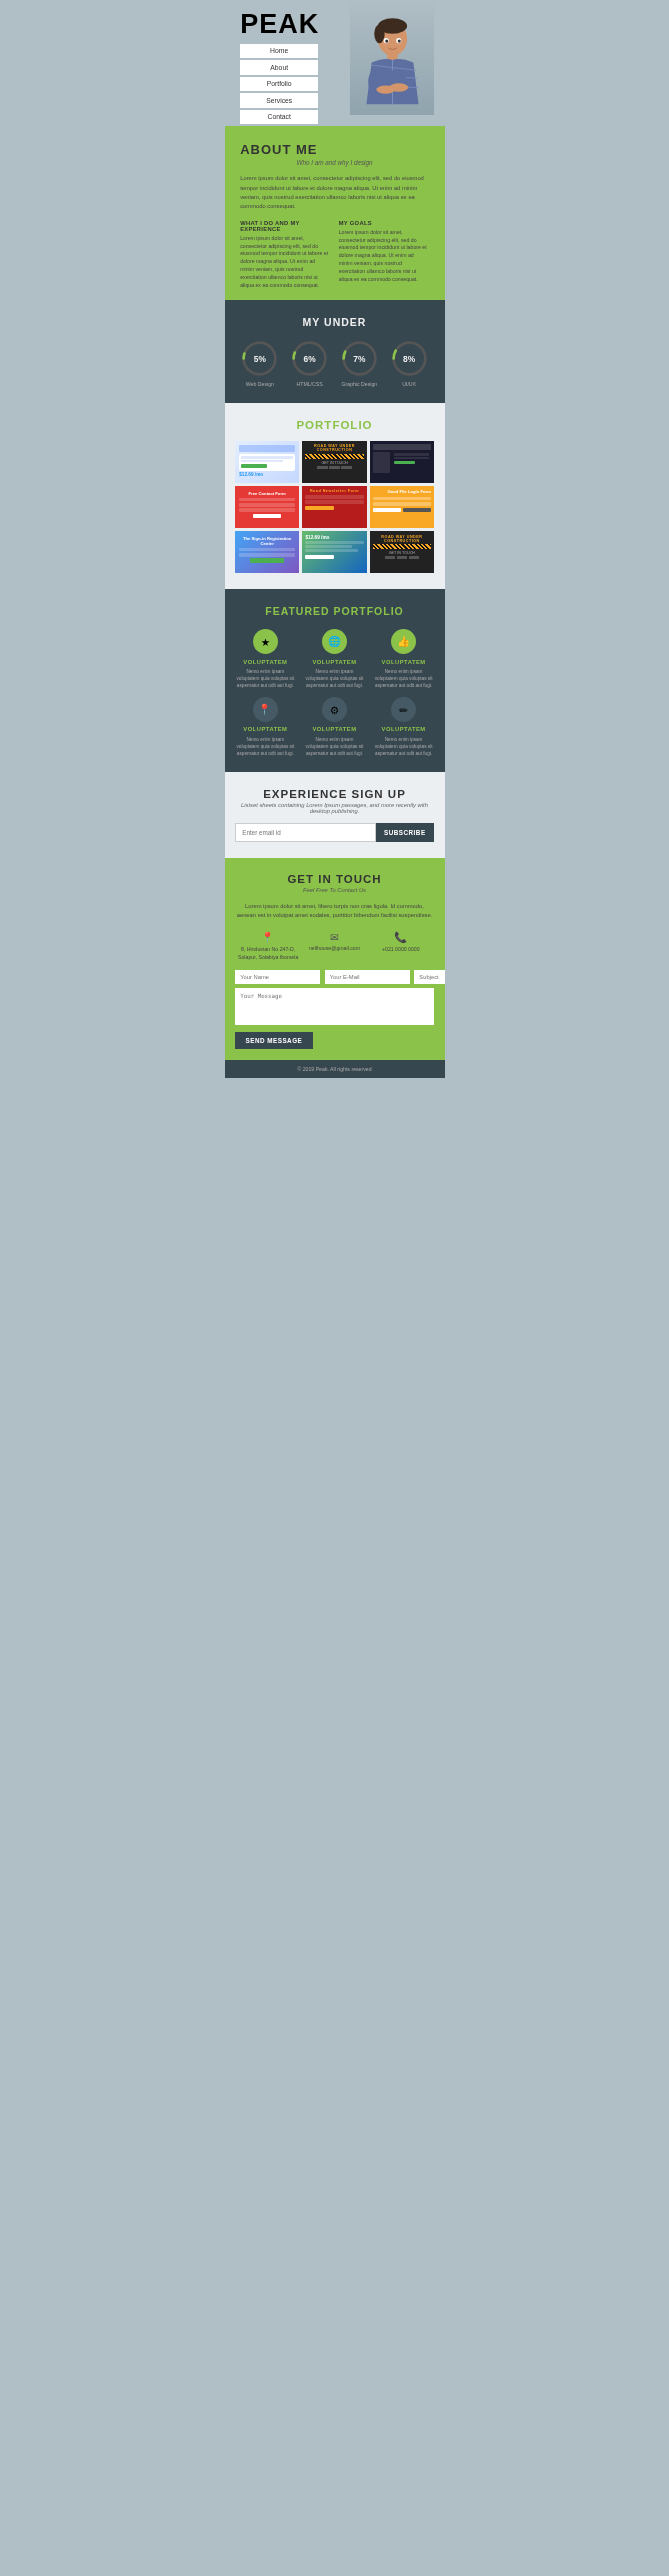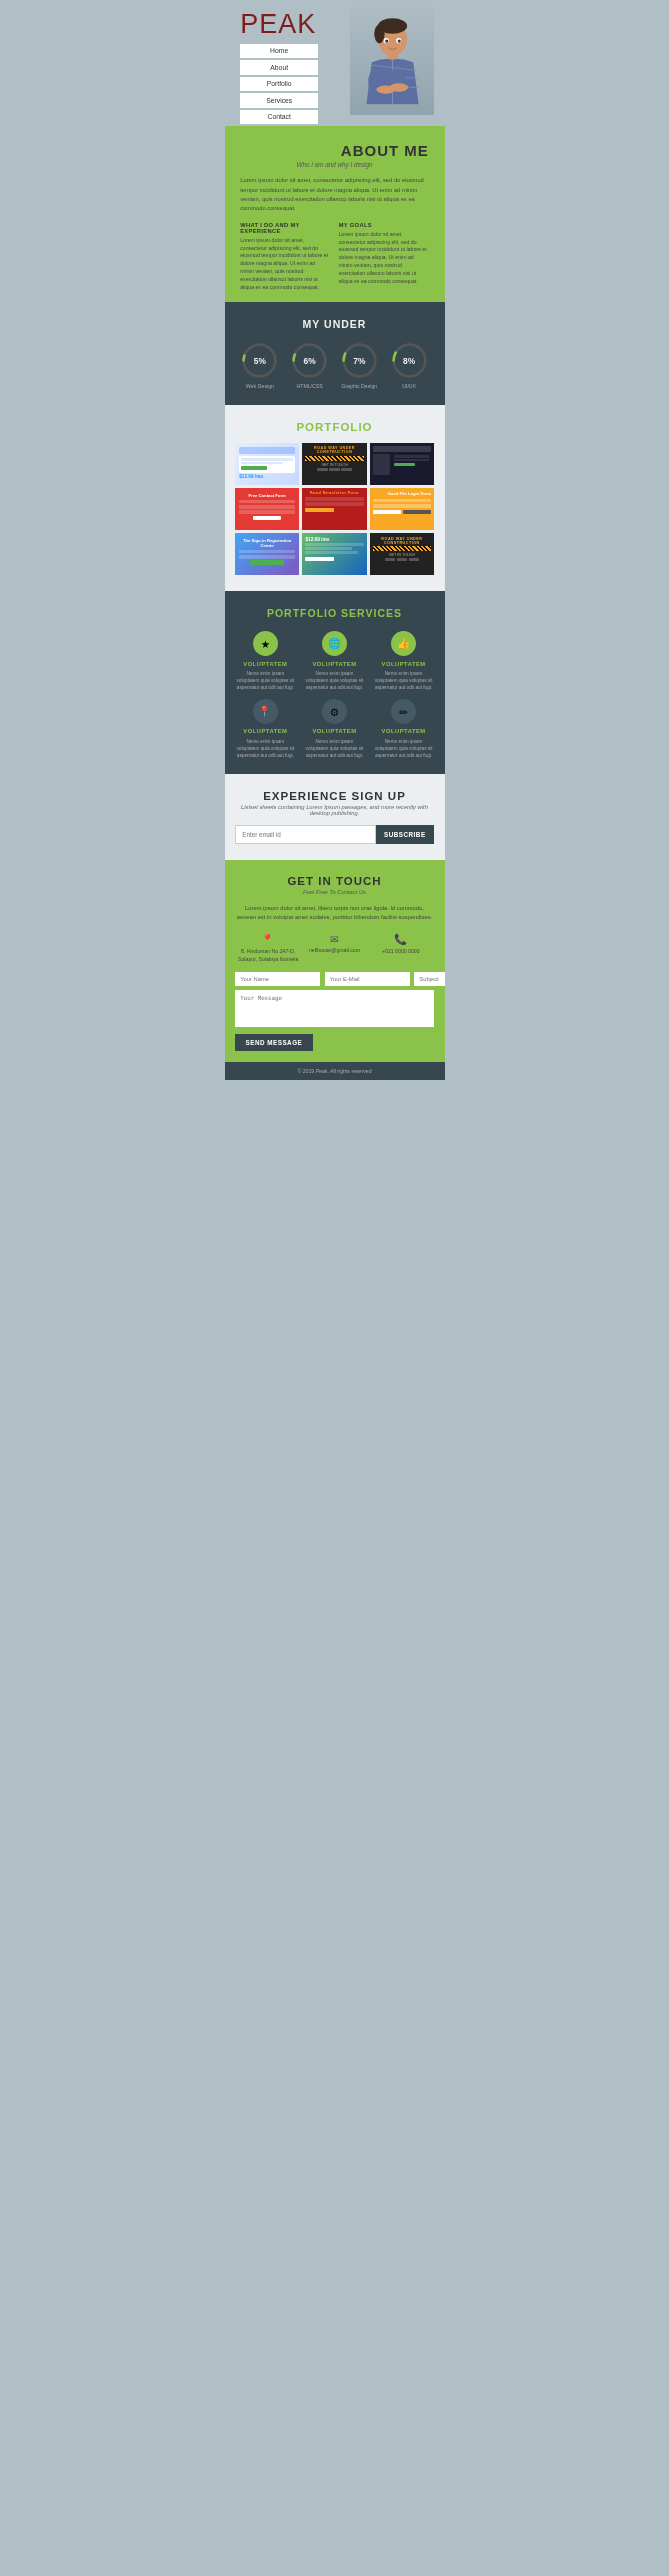--- a/index.html
+++ b/index.html
@@ -1,29 +1,29 @@
 <!DOCTYPE html>
 <html style="font-size:8.4px"><head>
   <meta charset="utf-8">
   <style>
     * { margin: 0; padding: 0; box-sizing: border-box; }
     body { font-family: Arial, sans-serif; background: #b0bec5; width: 220px; margin: 0 auto; }
 
     
     .header { background: #b0bec5; padding: 10.5px 15.7px 0; position: relative; min-height: 115px; }
-    .logo { font-size: 27px; font-weight: 400; color: #7f1d1d; letter-spacing: 1px; line-height: 1; }
+    .logo { font-size: 27px; font-weight: 700; color: #000000; letter-spacing: 1px; line-height: 1; }
     .nav { margin-top: 6.3px; }
     .nav-item { display: block; background: white; text-align: center; padding: 3.7px 0; margin-bottom: 2.1px; width: 78px; font-size: 6.8px; color: #333; cursor: pointer; }
     .header-img { position: absolute; right: 10.5px; top: 0; width: 84px; height: 115px; overflow: hidden; }
     .header-img .person { width: 100%; height: 100%; background: linear-gradient(180deg, #b0bec5 0%, #90a4ae 100%); display: flex; align-items: flex-end; justify-content: center; }
     .person-svg { width: 73px; height: 105px; }
 
     
     .about-section { background: #8bc34a; padding: 15.7px 15.7px 10.5px; }
-    .section-title { text-align: right; font-size: 15px; font-weight: 700; color: #333; letter-spacing: 1px; margin-bottom: 2.1px; }
+    .section-title { text-align: left; font-size: 13px; font-weight: 700; color: #333; letter-spacing: 1px; margin-bottom: 2.1px; }
     .section-subtitle { text-align: center; font-size: 6.3px; color: #555; font-style: italic; margin-bottom: 8.4px; }
     .about-text { font-size: 5.8px; color: #444; line-height: 1.6; margin-bottom: 8.4px; }
     .about-cols { display: flex; gap: 8.4px; }
     .about-col { flex: 1; }
     .about-col-title { font-size: 5.8px; font-weight: 700; color: #333; margin-bottom: 3.1px; letter-spacing: 0.3px; }
     .about-col-text { font-size: 5.2px; color: #444; line-height: 1.5; }
 
     
     .skills-section { background: #37474f; padding: 15.7px 10.5px; }
     .skills-title { text-align: center; font-size: 10.5px; font-weight: 700; color: #eee; letter-spacing: 1px; margin-bottom: 12.6px; }
@@ -309,21 +309,21 @@
           <div style="background:#555;height:3.1px;width:10.5px;border-radius:0.5px;"></div>
           <div style="background:#555;height:3.1px;width:10.5px;border-radius:0.5px;"></div>
         </div>
       </div>
     </div>
 
   </div>
 </div>
 
 <div class="services-section">
-  <div class="services-title">PORTFOLIO SERVICES</div>
+  <div class="services-title">FEATURED PORTFOLIO</div>
   <div class="services-grid">
 
     <div class="service-item">
       <div class="service-icon-circle">★</div>
       <div class="service-name">VOLUPTATEM</div>
       <div class="service-text">Nemo enim ipsam voluptatem quia voluptas sit aspernatur aut odit aut fugi.</div>
     </div>
 
     <div class="service-item">
       <div class="service-icon-circle">🌐</div>

